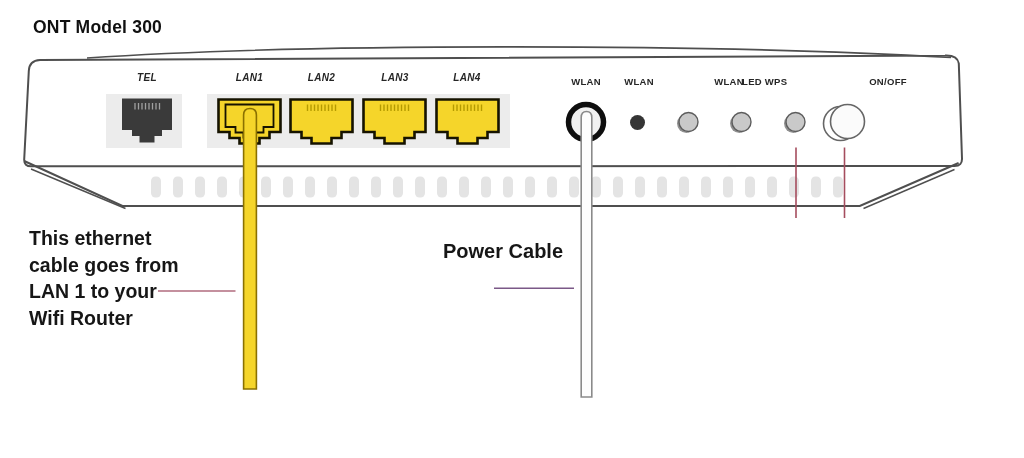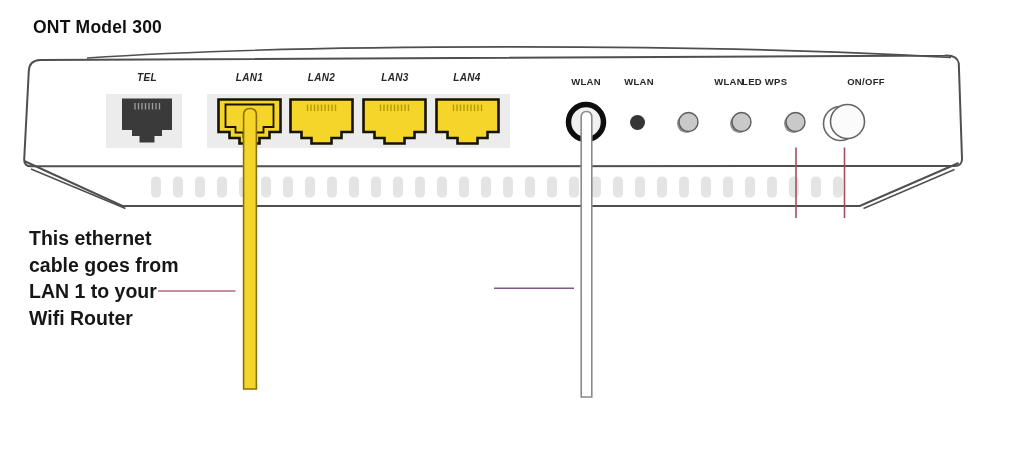--- a/index.html
+++ b/index.html
@@ -163,19 +163,20 @@
   <div class="plabel" style="left:249.5px">LAN1</div>
   <div class="plabel" style="left:321.5px">LAN2</div>
   <div class="plabel" style="left:395px">LAN3</div>
   <div class="plabel" style="left:467px">LAN4</div>
 
   <div class="blabel" style="left:586px">WLAN</div>
   <div class="blabel" style="left:639px">WLAN</div>
   <div class="blabel" style="left:729px">WLAN</div>
   <div class="blabel" style="left:776px">WPS</div>
   <div class="blabel" style="left:752px">LED</div>
-  <div class="blabel" style="left:866px">ON/OFF</div>
+  <div class="blabel" style="left:888px">ON/OFF</div>
 
   <div class="note note-eth">This ethernet
 cable goes from
 LAN 1 to your
 Wifi Router</div>
+  <div class="note note-pwr">Power Cable</div>
 </div>
 
 </body></html>

